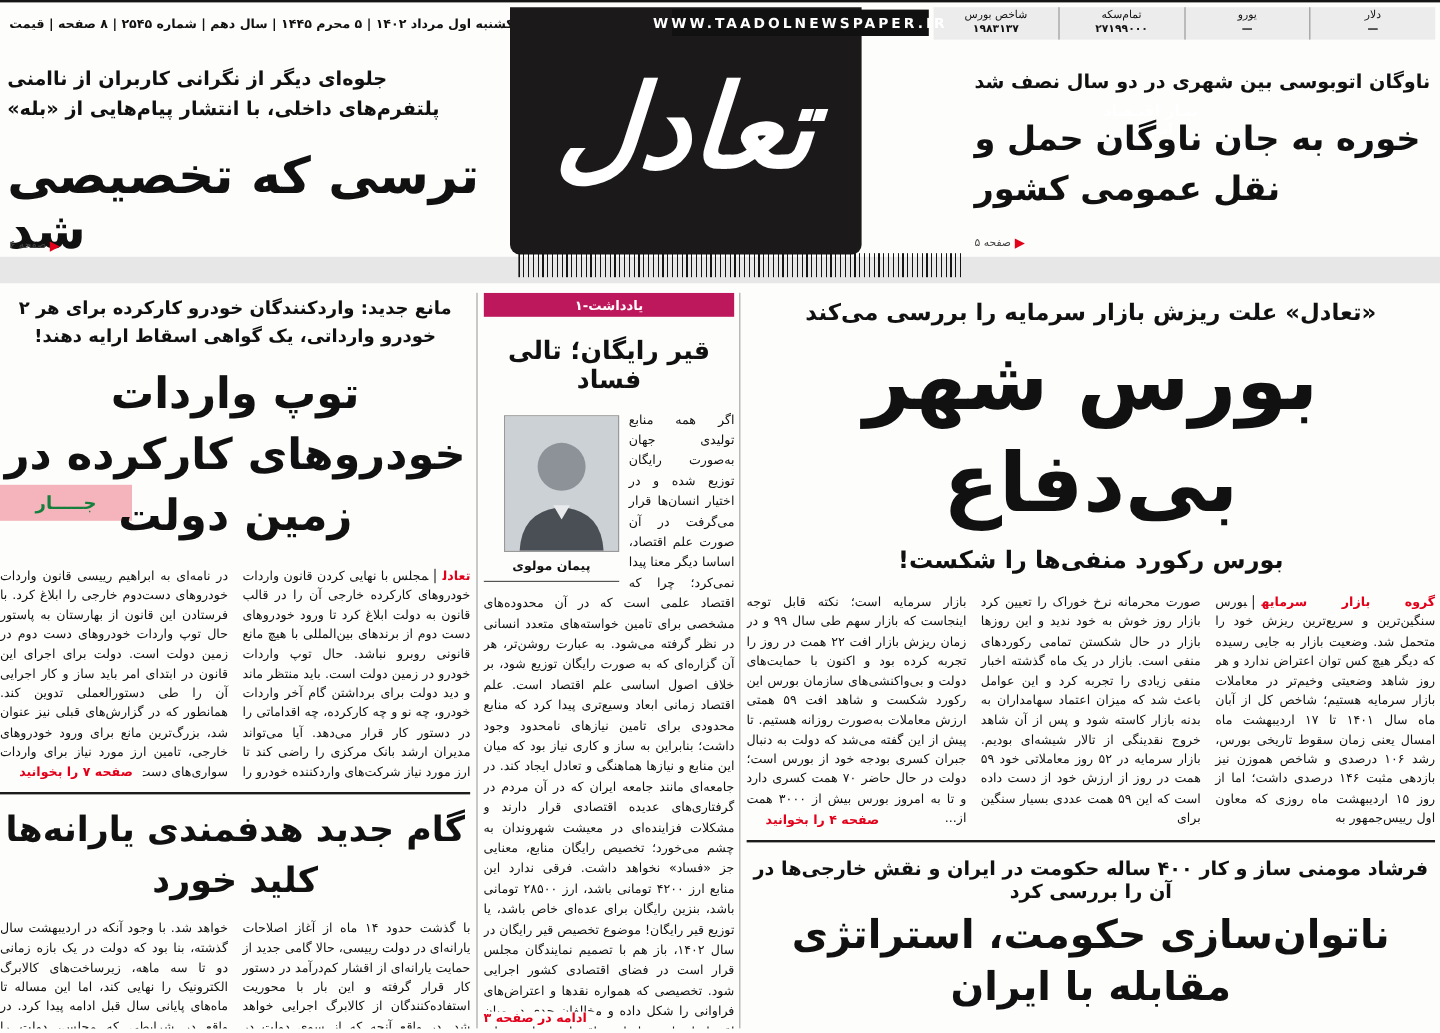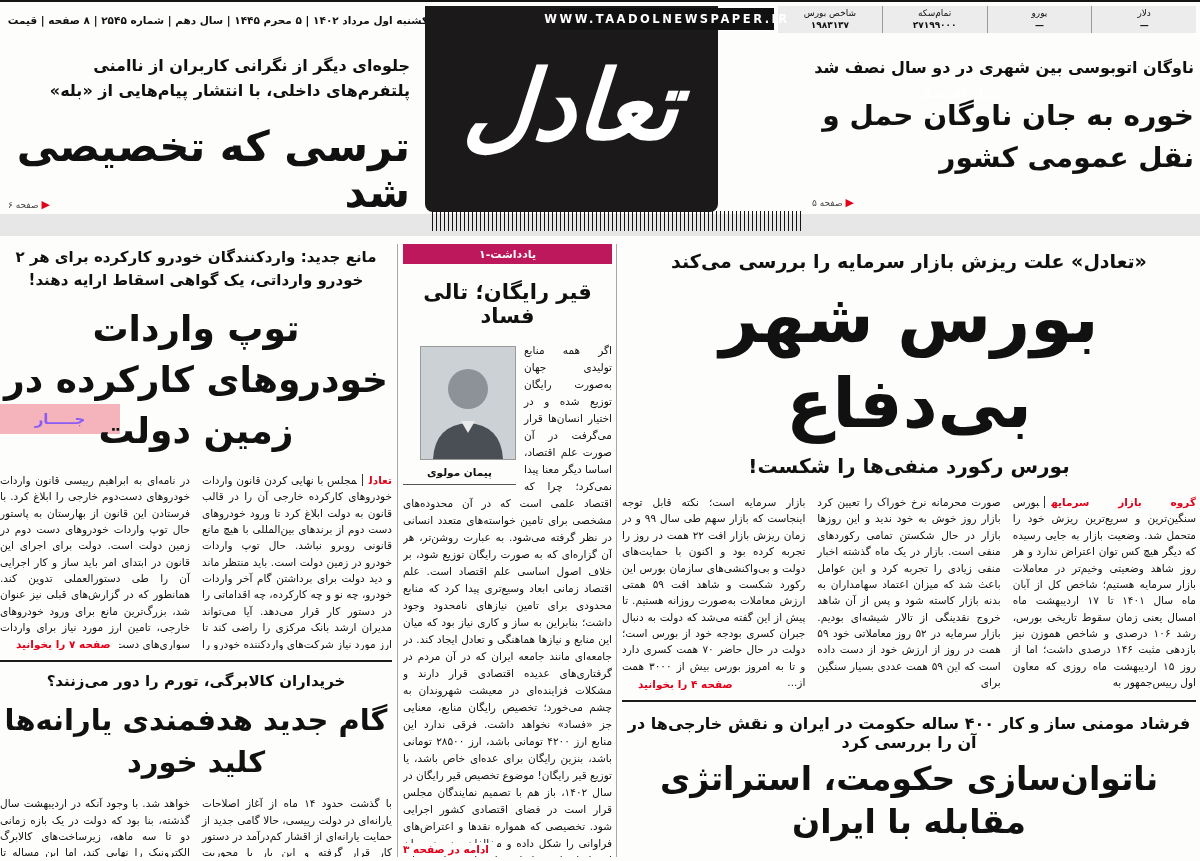--- a/index.html
+++ b/index.html
@@ -21,21 +21,21 @@
   .market-strip{position:absolute;top:6px;left:778px;width:418px;height:27px;background:#ececec;z-index:1;
                 display:flex;align-items:stretch;direction:rtl;}
   .market-item{flex:1;display:flex;flex-direction:column;align-items:center;justify-content:center;
                font-size:9px;line-height:1.25;border-left:1px solid #9a9a9a;}
   .market-item:last-child{border-left:none;}
   .market-item .v{font-weight:bold;}
   .gray-band{position:absolute;top:214px;left:0;right:0;height:22px;background:#e7e7e7;}
   .barcode{position:absolute;top:211px;left:432px;width:372px;height:20px;z-index:3;
            background:repeating-linear-gradient(90deg,#141414 0 1px,transparent 1px 4px);}
   
-  .teaser{position:absolute;text-align:right;}
+  .teaser{position:absolute;text-align:left;}
   .tl-teaser{top:54px;left:6px;width:404px;}
   .tr-teaser{top:56px;left:812px;width:382px;}
   .teaser .kicker{font-weight:bold;font-size:16px;line-height:1.55;}
   .tl-teaser .headline{font-size:42px;font-weight:900;margin-top:20px;line-height:1.1;}
   .tr-teaser .headline{font-size:28px;font-weight:900;margin-top:14px;line-height:1.5;}
   .page-ref{position:absolute;font-size:9px;color:#444;display:flex;align-items:center;gap:3px;cursor:pointer;}
   .page-ref .tri{color:#e2001a;font-size:11px;line-height:1;}
   .pr-left{top:199px;left:8px;}
   .pr-right{top:197px;left:812px;}
   
@@ -56,22 +56,22 @@
   
   .lead-kicker{font-size:19px;font-weight:bold;margin-top:6px;}
   .lead-headline{font-size:68px;font-weight:900;line-height:1.25;margin-top:4px;}
   .lead-subhead{font-size:20px;font-weight:900;margin-top:8px;}
   .lead-body{margin-top:16px;height:196px;}
   .momeni-kicker{font-size:16px;font-weight:bold;margin-top:12px;}
   .momeni-headline{font-size:33px;font-weight:900;margin-top:6px;line-height:1.3;}
   
   .car-kicker{margin-top:2px;}
   .car-headline{font-size:36px;font-weight:900;line-height:1.42;margin-top:10px;position:relative;z-index:1;}
-  .stamp{position:absolute;top:160px;left:0;width:120px;height:30px;background:rgba(238,120,133,0.55);
-         z-index:0;display:flex;align-items:center;justify-content:center;color:#8b5cf6;
+  .stamp{position:absolute;top:160px;left:0;width:110px;height:30px;background:rgba(238,120,133,0.55);
+         z-index:0;display:flex;align-items:center;justify-content:center;color:#15803d;
          font-weight:bold;font-size:15px;}
   .car-body{margin-top:16px;height:178px;}
   .subsidy-kicker{margin-top:6px;}
   .subsidy-headline{font-size:29px;font-weight:900;line-height:1.45;margin-top:6px;}
   .subsidy-body{margin-top:12px;height:132px;}
   
   .note-header{height:20px;background:#be185d;color:#fff;font-size:11px;font-weight:bold;
                display:flex;align-items:center;justify-content:center;}
   .note-title{font-size:21px;font-weight:900;text-align:center;margin-top:16px;}
   .note-body{margin-top:14px;font-size:10.5px;line-height:1.62;text-align:justify;}
@@ -146,21 +146,20 @@
   <div class="region left-region">
     <div class="stamp">جـــــار</div>
     <div class="kck center car-kicker">مانع جدید: واردکنندگان خودرو کارکرده برای هر ۲ خودرو وارداتی، یک گواهی اسقاط ارایه دهند!</div>
     <div class="center car-headline">توپ واردات خودروهای کارکرده در زمین دولت</div>
     <div class="body-wrap car-body">
       <p class="body-col"><span class="byline-label">تعادل</span><span>مجلس با نهایی کردن قانون واردات خودروهای کارکرده خارجی آن را در قالب قانون به دولت ابلاغ کرد تا ورود خودروهای دست دوم از برندهای بین‌المللی با هیچ مانع قانونی روبرو نباشد. حال توپ واردات خودرو در زمین دولت است. باید منتظر ماند و دید دولت برای برداشتن گام آخر واردات خودرو، چه نو و چه کارکرده، چه اقداماتی را در دستور کار قرار می‌دهد. آیا می‌تواند مدیران ارشد بانک مرکزی را راضی کند تا ارز مورد نیاز شرکت‌های واردکننده خودرو را تامین کنند؟ محمدباقر قالیباف</span></p>
       <p class="body-col">در نامه‌ای به ابراهیم رییسی قانون واردات خودروهای دست‌دوم خارجی را ابلاغ کرد. با فرستادن این قانون از بهارستان به پاستور حال توپ واردات خودروهای دست دوم در زمین دولت است. دولت برای اجرای این قانون در ابتدای امر باید ساز و کار اجرایی آن را طی دستورالعملی تدوین کند. همانطور که در گزارش‌های قبلی نیز عنوان شد، بزرگ‌ترین مانع برای ورود خودروهای خارجی، تامین ارز مورد نیاز برای واردات سواری‌های دست دوم خارجی است.</p>
       <span class="more-link red">صفحه ۷ را بخوانید</span>
     </div>
     <hr class="h-rule">
-    <div class="kck center subsidy-kicker">خریداران کالابرگی، تورم را دور می‌زنند؟</div>
     <div class="center subsidy-headline">گام جدید هدفمندی یارانه‌ها کلید خورد</div>
     <div class="body-wrap subsidy-body">
       <p class="body-col">با گذشت حدود ۱۴ ماه از آغاز اصلاحات یارانه‌ای در دولت رییسی، حالا گامی جدید از حمایت یارانه‌ای از اقشار کم‌درآمد در دستور کار قرار گرفته و این بار با محوریت استفاده‌کنندگان از کالابرگ اجرایی خواهد شد. در واقع آنچه که از سوی دولت در دستور کار قرار گرفته، گامی جدید از اقداماتی است که با هدف حمایت از توسعه طرح کالابرگ الکترونیک اجرایی</p>
       <p class="body-col">خواهد شد. با وجود آنکه در اردیبهشت سال گذشته، بنا بود که دولت در یک بازه زمانی دو تا سه ماهه، زیرساخت‌های کالابرگ الکترونیک را نهایی کند، اما این مساله تا ماه‌های پایانی سال قبل ادامه پیدا کرد. در واقع در شرایطی که مجلس، دولت را موظف کرده بود که در کوتاه‌ترین زمان ممکن به جای یارانه نقدی، از کالابرگ برای...</p>
 
     </div>
   </div>
 
   <div class="region note-region">
     <div class="note-header">یادداشت-۱</div>

